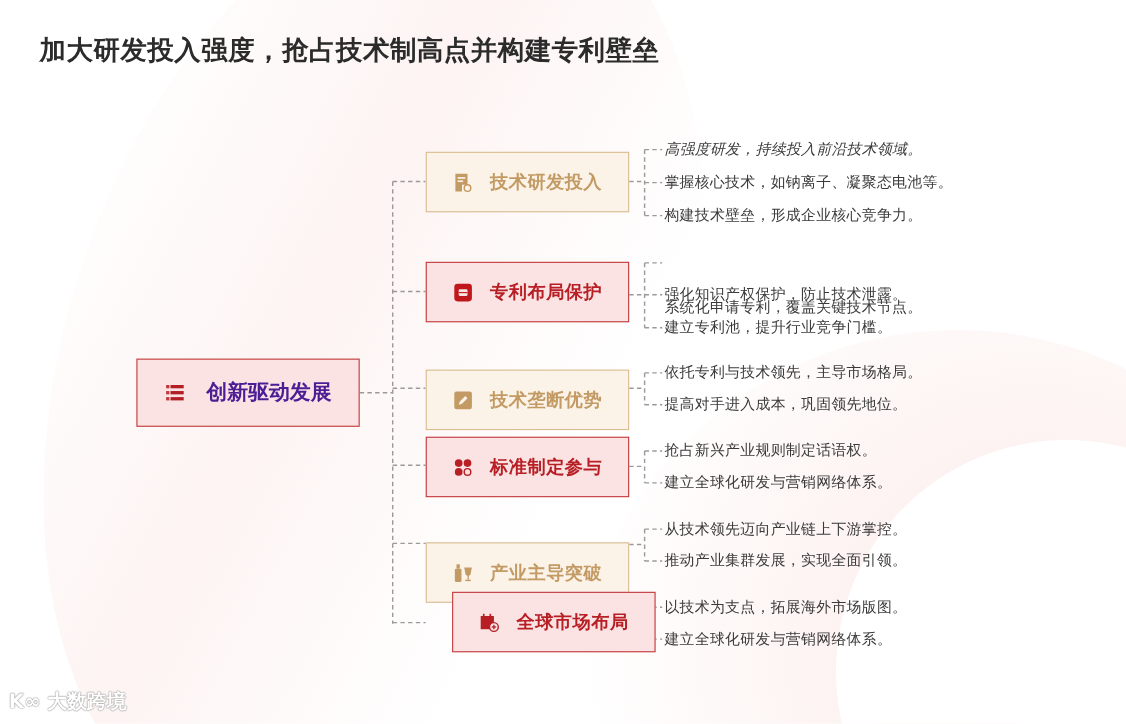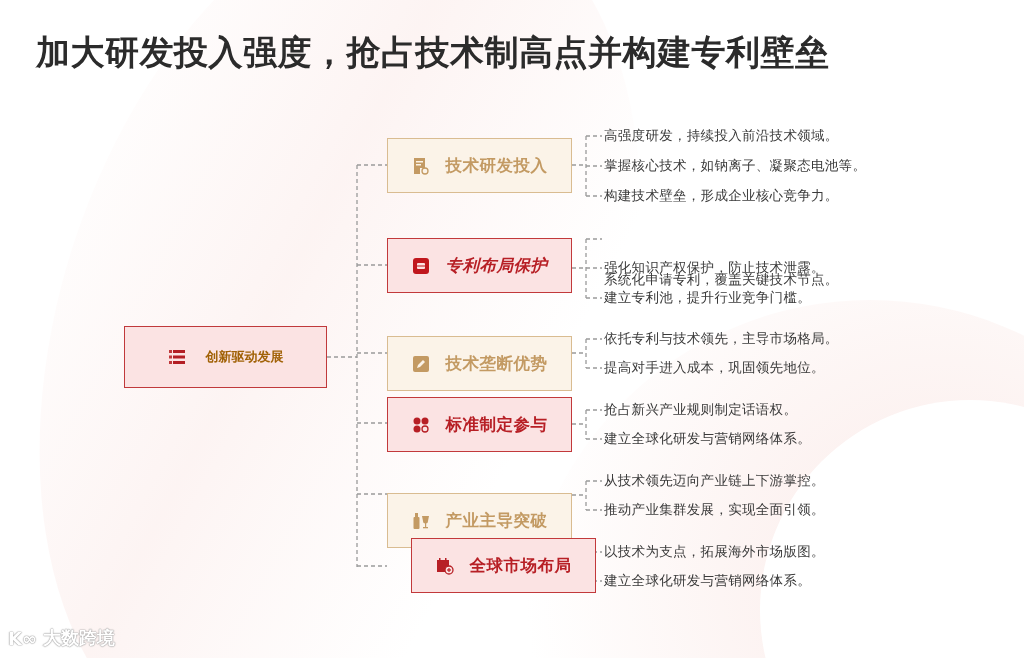--- a/index.html
+++ b/index.html
@@ -17,28 +17,28 @@
     position:absolute; left:520px; top:300px; width:700px; height:700px;
     border-radius:50%;
     background:radial-gradient(circle at 60% 40%, rgba(250,232,230,0.9) 0%, rgba(252,240,238,0.6) 40%, rgba(255,255,255,0) 70%);
   }
   .bg-swoosh-3 {
     position:absolute; left:760px; top:400px; width:420px; height:420px; border-radius:50%;
     background:#ffffff;
   }
   .title {
     position:absolute; left:36px; top:30px;
-    font-size:34px; font-weight:bold; color:#2b2b2b; letter-spacing:0.5px;
+    font-size:24px; font-weight:bold; color:#2b2b2b; letter-spacing:0.5px;
   }
   .root {
     position:absolute; left:124px; top:326px; width:203px; height:62px;
     box-sizing:border-box; border:1.5px solid #c0393b; background:#fbe3e3;
     display:flex; align-items:center; justify-content:center; gap:20px;
   }
-  .root-label { font-size:13px; font-weight:bold; color:#a16207; }
+  .root-label { font-size:19px; font-weight:bold; color:#4c1d95; }
   .node {
     position:absolute; left:387px; width:185px; height:55px;
     box-sizing:border-box; display:flex; align-items:center; justify-content:center; gap:16px;
   }
   .node.tan { border:1.5px solid #d9bc91; background:#fbf3e8; }
   .node.red { border:1.5px solid #c2393b; background:#fbe3e3; }
   .node-label { font-size:16.5px; font-weight:bold; letter-spacing:0.5px; }
   .node.tan .node-label { color:#c39a63; }
   .node.red .node-label { color:#b71f25; }
   .icon { width:18px; height:18px; display:inline-block; position:relative; }
@@ -128,21 +128,21 @@
     <svg width="18" height="18" viewBox="0 0 18 18">
       <path d="M2 1h11v10h-5v6H2z" fill="#c39a63"></path>
       <rect x="4" y="4" width="7" height="1.5" fill="#fbf3e8"></rect>
       <rect x="4" y="7" width="5" height="1.5" fill="#fbf3e8"></rect>
       <circle cx="13" cy="14" r="3" fill="none" stroke="#c39a63" stroke-width="1.3"></circle>
     </svg>
   </span>
   <span class="node-label">技术研发投入</span>
 </div>
 
-<div class="node red" style="top:238px;font-style:italic;">
+<div class="node red" style="top:238px;">
   <span class="icon">
     <svg width="18" height="18" viewBox="0 0 18 18">
       <rect x="1" y="1" width="16" height="16" rx="3" fill="#c0171d"></rect>
       <rect x="5" y="6" width="8" height="6" rx="1" fill="#fbe3e3"></rect>
       <rect x="5" y="8.5" width="8" height="1" fill="#c0171d"></rect>
     </svg>
   </span>
   <span class="node-label">专利布局保护</span>
 </div>
 
@@ -188,21 +188,21 @@
       <rect x="3" y="1" width="1.5" height="3" fill="#b71f25"></rect>
       <rect x="9" y="1" width="1.5" height="3" fill="#b71f25"></rect>
       <circle cx="13" cy="13" r="4" fill="#fbe3e3" stroke="#b71f25" stroke-width="1.3"></circle>
       <rect x="11" y="12.4" width="4" height="1.2" fill="#b71f25"></rect>
       <rect x="12.4" y="11" width="1.2" height="4" fill="#b71f25"></rect>
     </svg>
   </span>
   <span class="node-label">全球市场布局</span>
 </div>
 
-<div class="leaf" style="top:127px;">高强度研发，持续投入前沿技术领域。</div>
+<div class="leaf" style="top:127px;font-style:italic;">高强度研发，持续投入前沿技术领域。</div>
 <div class="leaf" style="top:157px;">掌握核心技术，如钠离子、凝聚态电池等。</div>
 <div class="leaf" style="top:187px;">构建技术壁垒，形成企业核心竞争力。</div>
 
 <div class="leaf" style="top:230px;margin-top:41px;">系统化申请专利，覆盖关键技术节点。</div>
 <div class="leaf" style="top:259px;">强化知识产权保护，防止技术泄露。</div>
 <div class="leaf" style="top:289px;">建立专利池，提升行业竞争门槛。</div>
 
 <div class="leaf" style="top:330px;">依托专利与技术领先，主导市场格局。</div>
 <div class="leaf" style="top:359px;">提高对手进入成本，巩固领先地位。</div>
 

